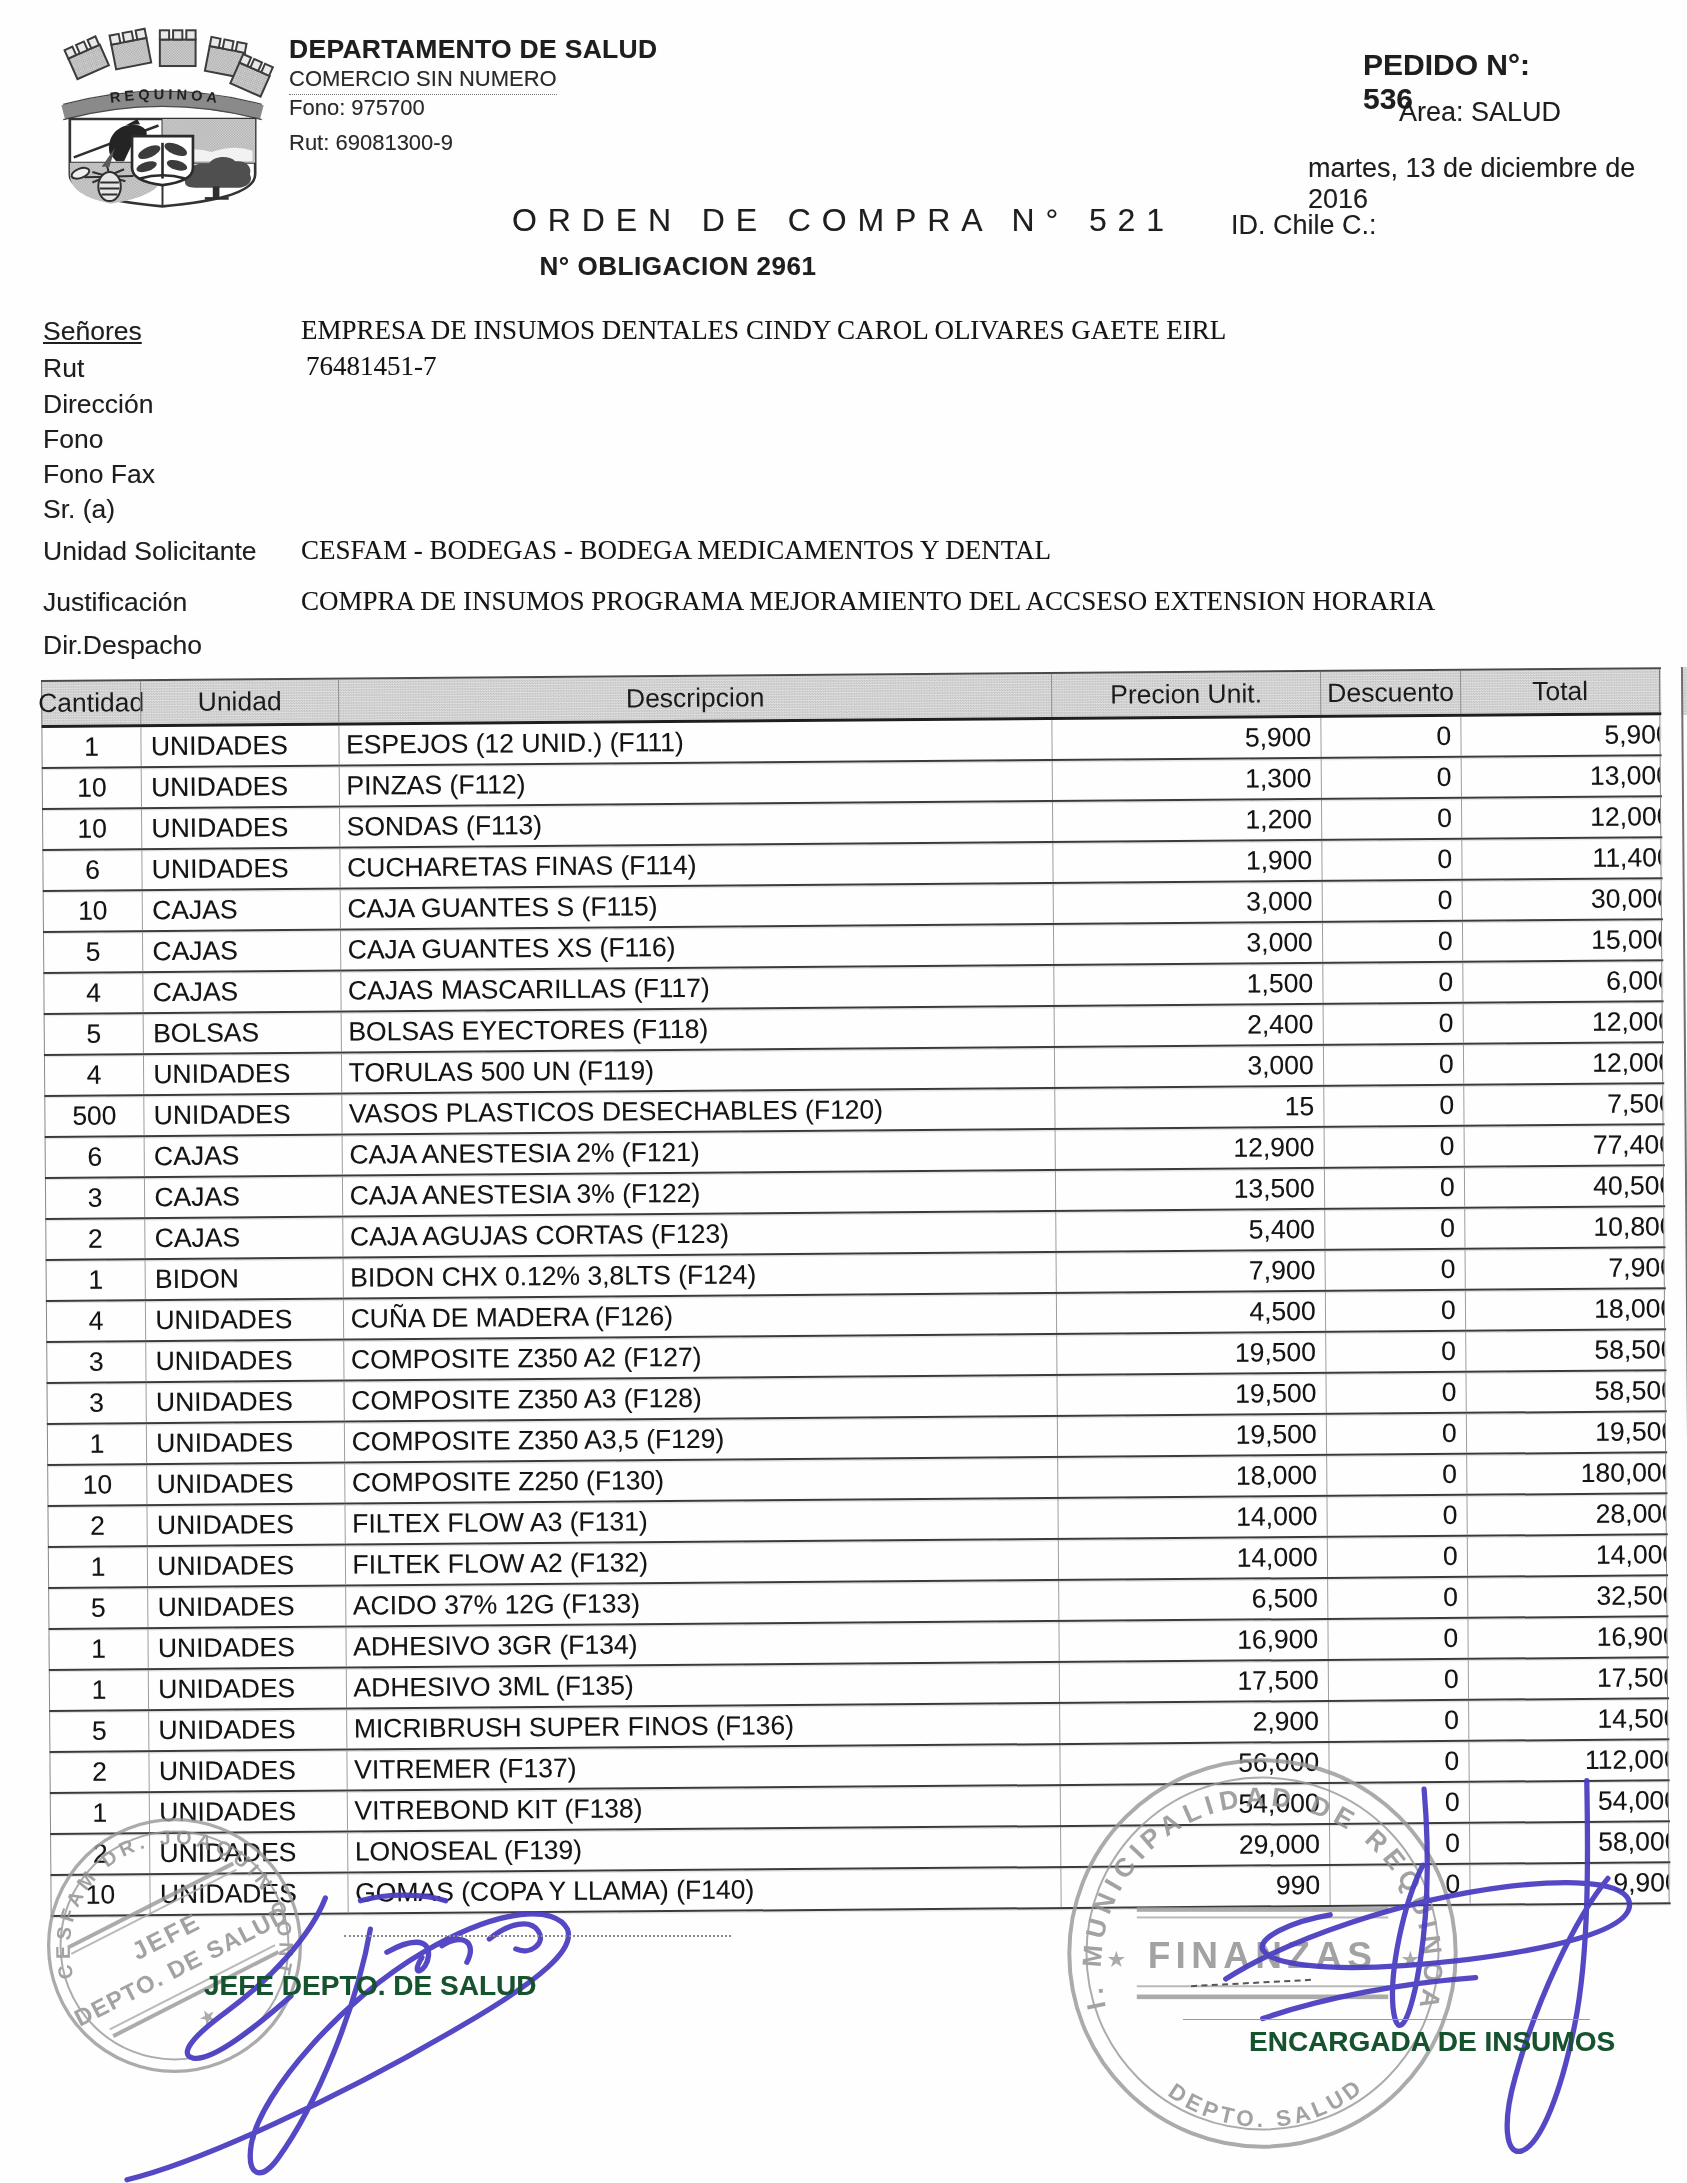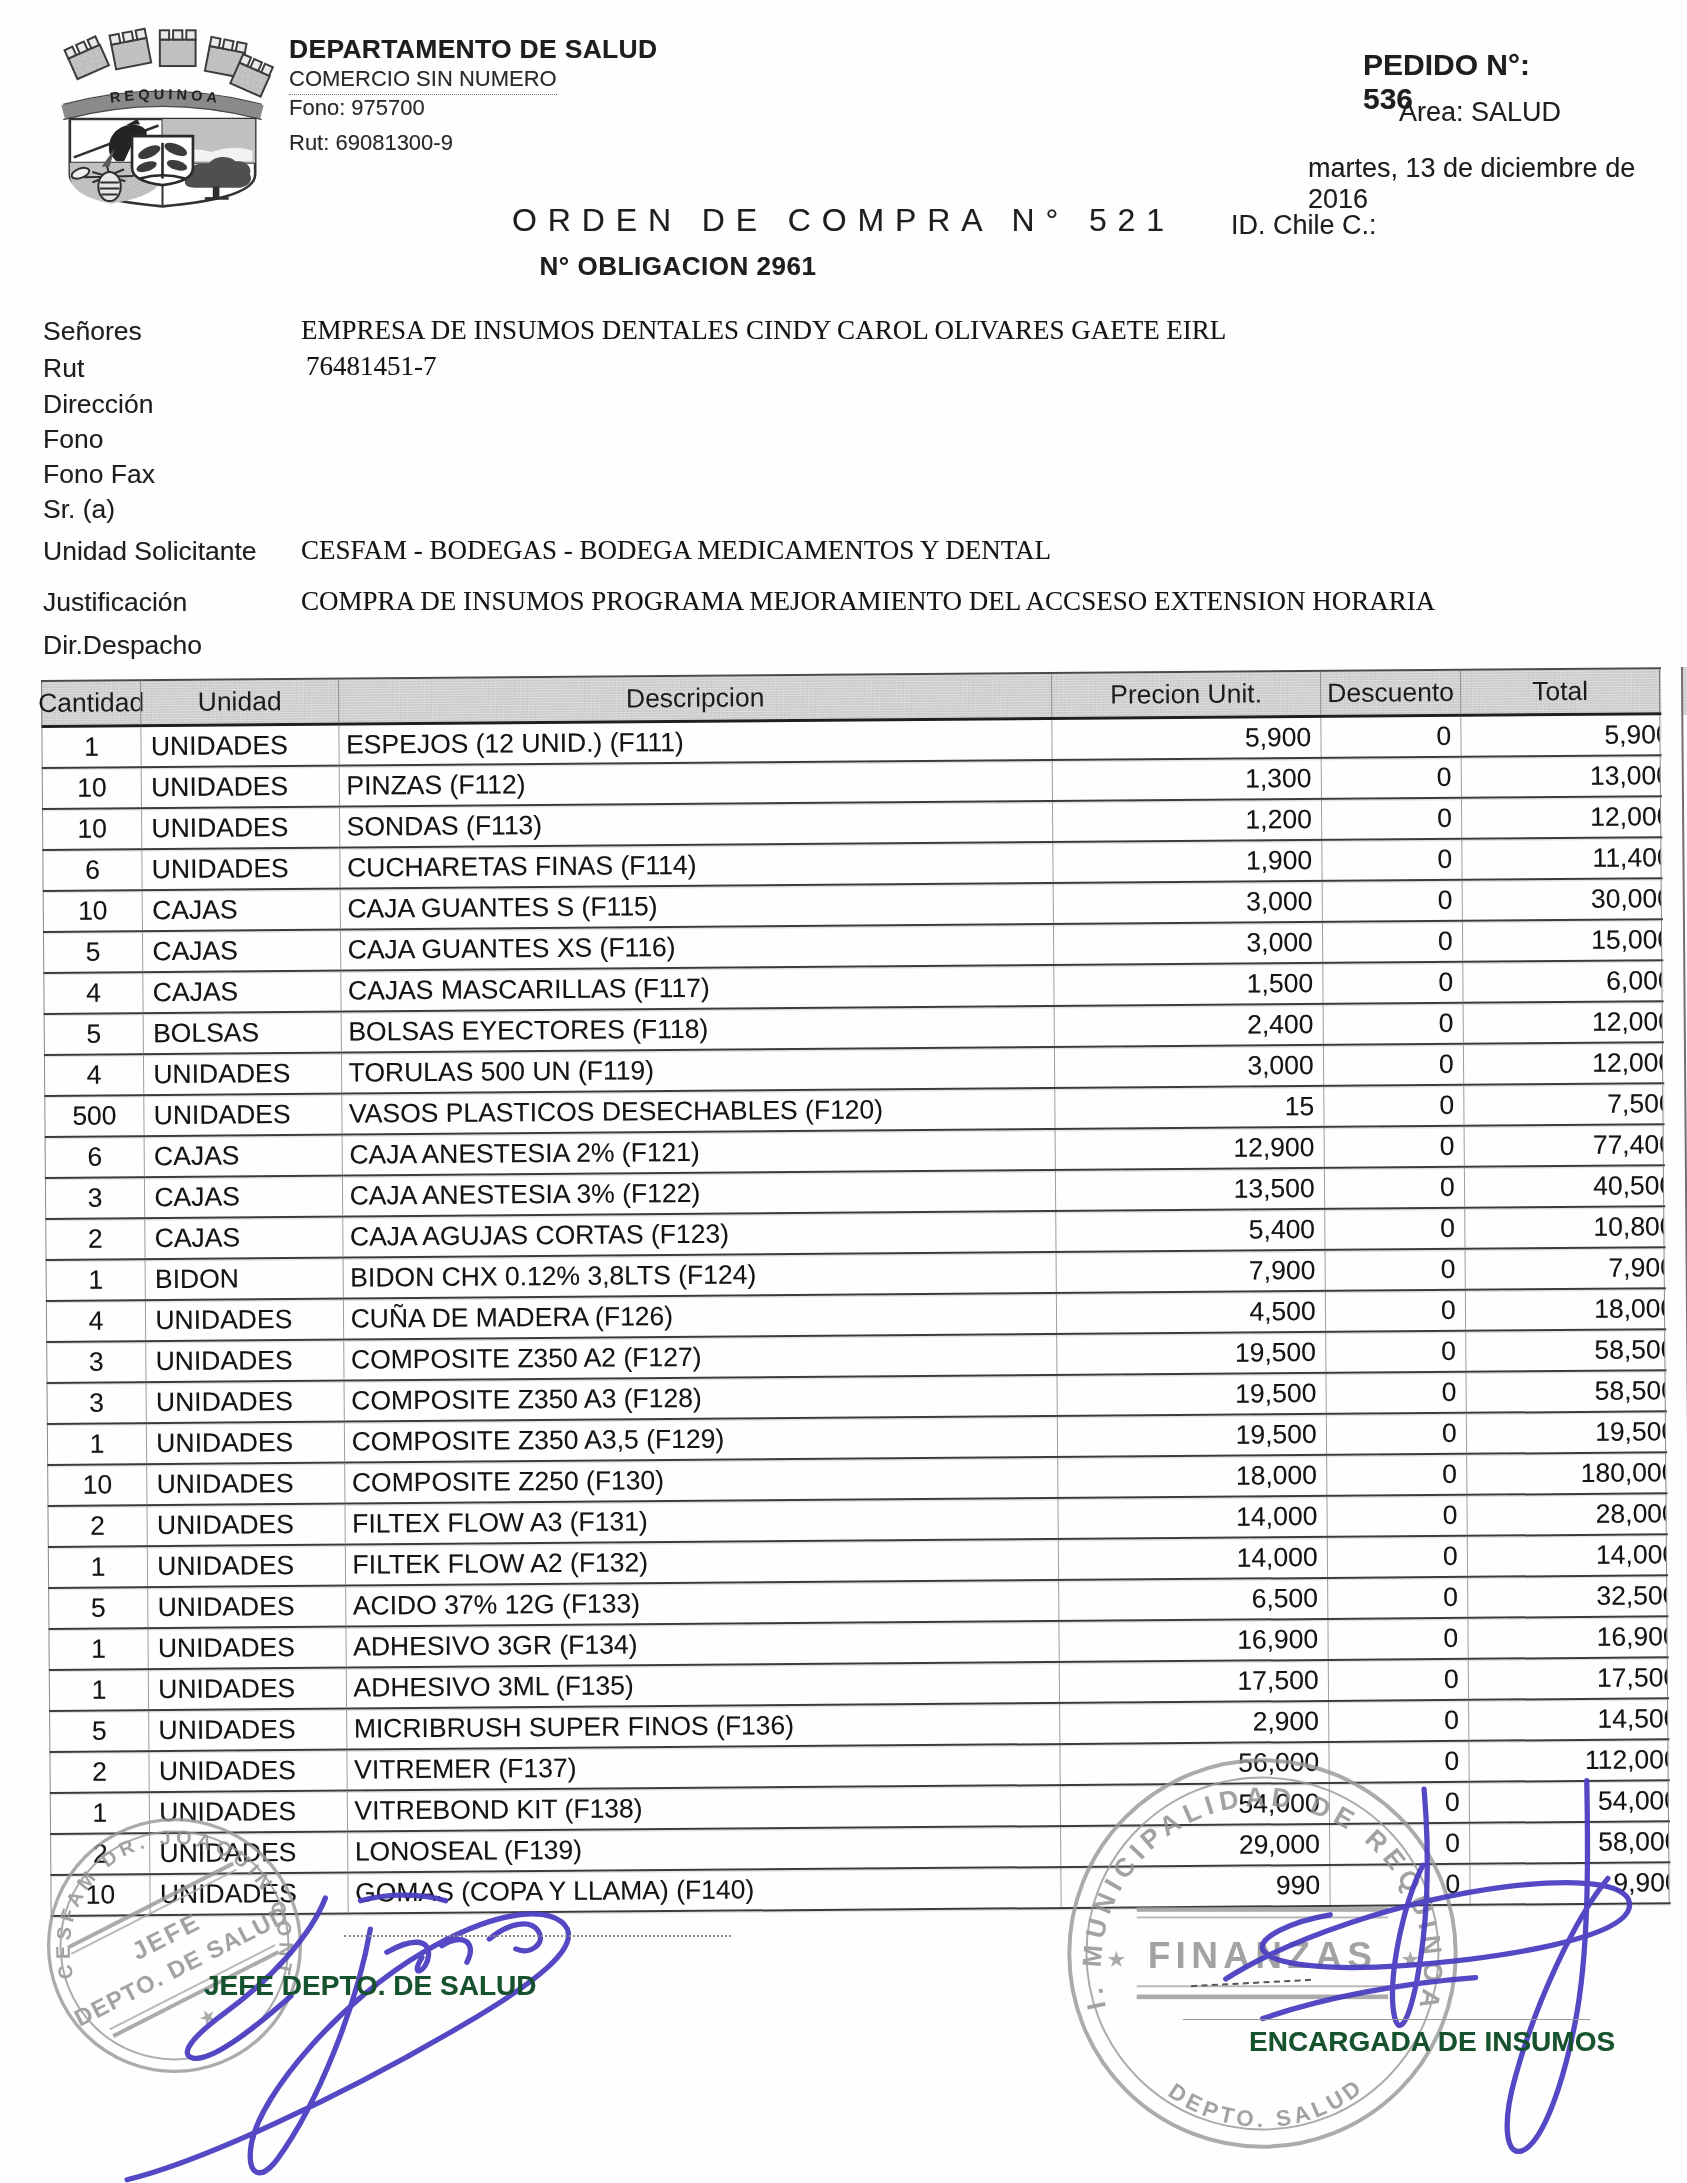--- a/index.html
+++ b/index.html
@@ -162,21 +162,21 @@
 <div class="abs scan dept-sub dept-rut">Rut: 69081300-9</div>
 
 <div class="abs scan pedido">PEDIDO N°: 536</div>
 <div class="abs scan area">Area: SALUD</div>
 <div class="abs scan odate">martes, 13 de diciembre de 2016</div>
 <div class="abs scan idchile">ID. Chile C.:</div>
 
 <div class="abs scan title">ORDEN DE COMPRA N° 521</div>
 <div class="abs scan obligation">N° OBLIGACION 2961</div>
 
-<div class="abs scan flabel" style="top:316px;">Señores</div>
+<div class="abs scan flabel" style="top:316px;text-decoration:underline;">Señores</div>
 <div class="abs scan fvalue" style="top:315px;">EMPRESA DE INSUMOS DENTALES CINDY CAROL OLIVARES GAETE EIRL</div>
 <div class="abs scan flabel" style="top:353px;">Rut</div>
 <div class="abs scan fvalue" style="top:351px;left:306px;">76481451-7</div>
 <div class="abs scan flabel" style="top:389px;">Dirección</div>
 <div class="abs scan fvalue" style="top:388px;"></div>
 <div class="abs scan flabel" style="top:424px;">Fono</div>
 <div class="abs scan fvalue" style="top:423px;"></div>
 <div class="abs scan flabel" style="top:459px;">Fono Fax</div>
 <div class="abs scan fvalue" style="top:458px;"></div>
 <div class="abs scan flabel" style="top:494px;">Sr. (a)</div>

